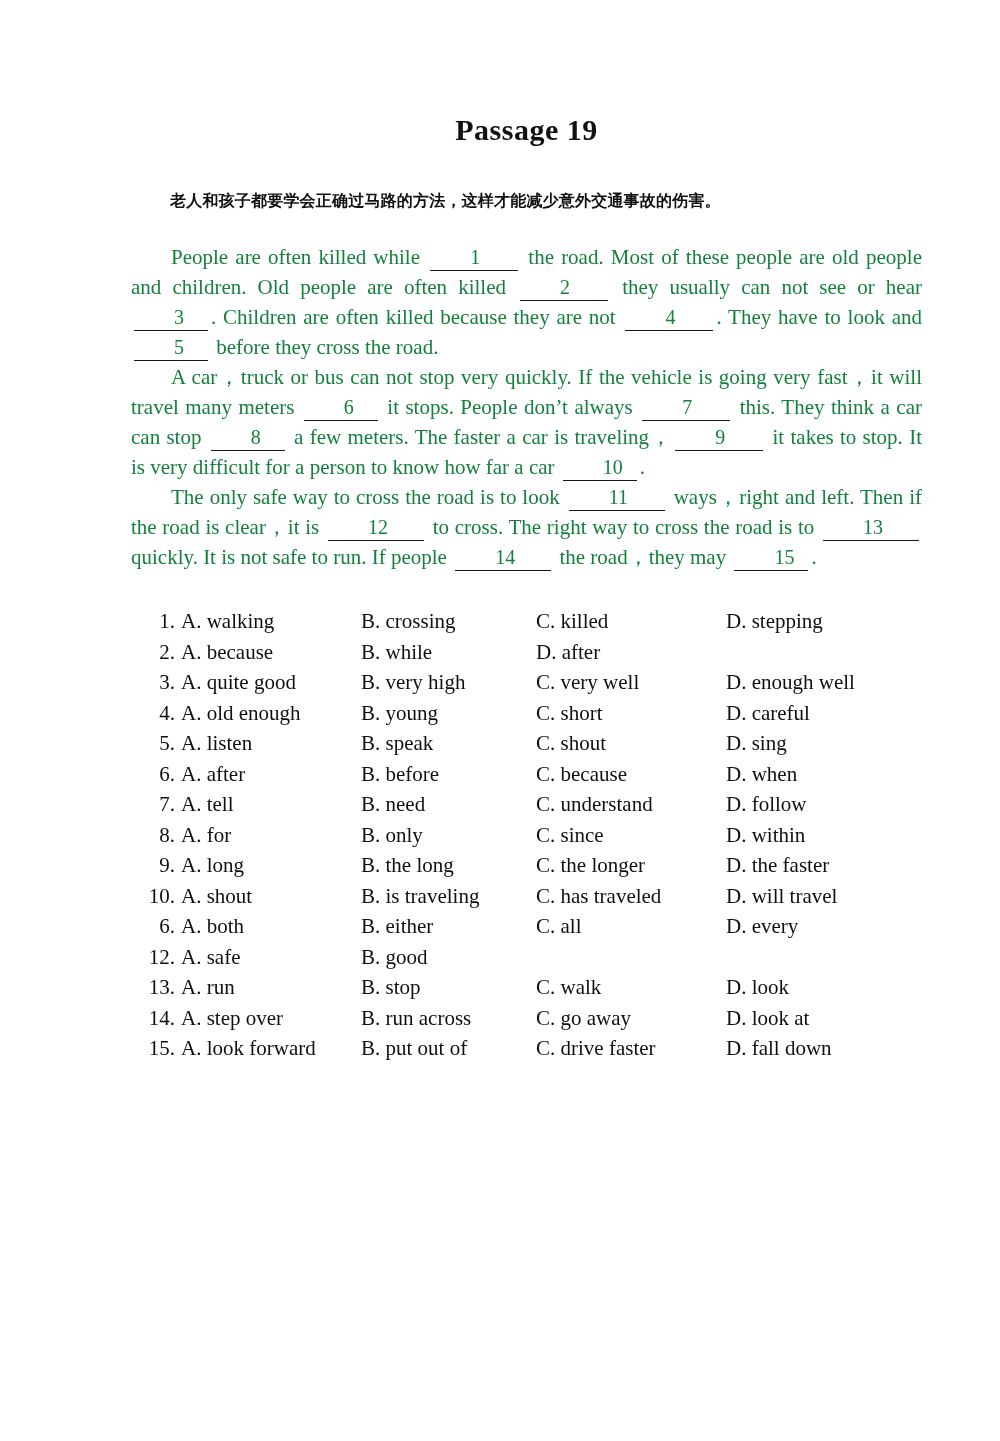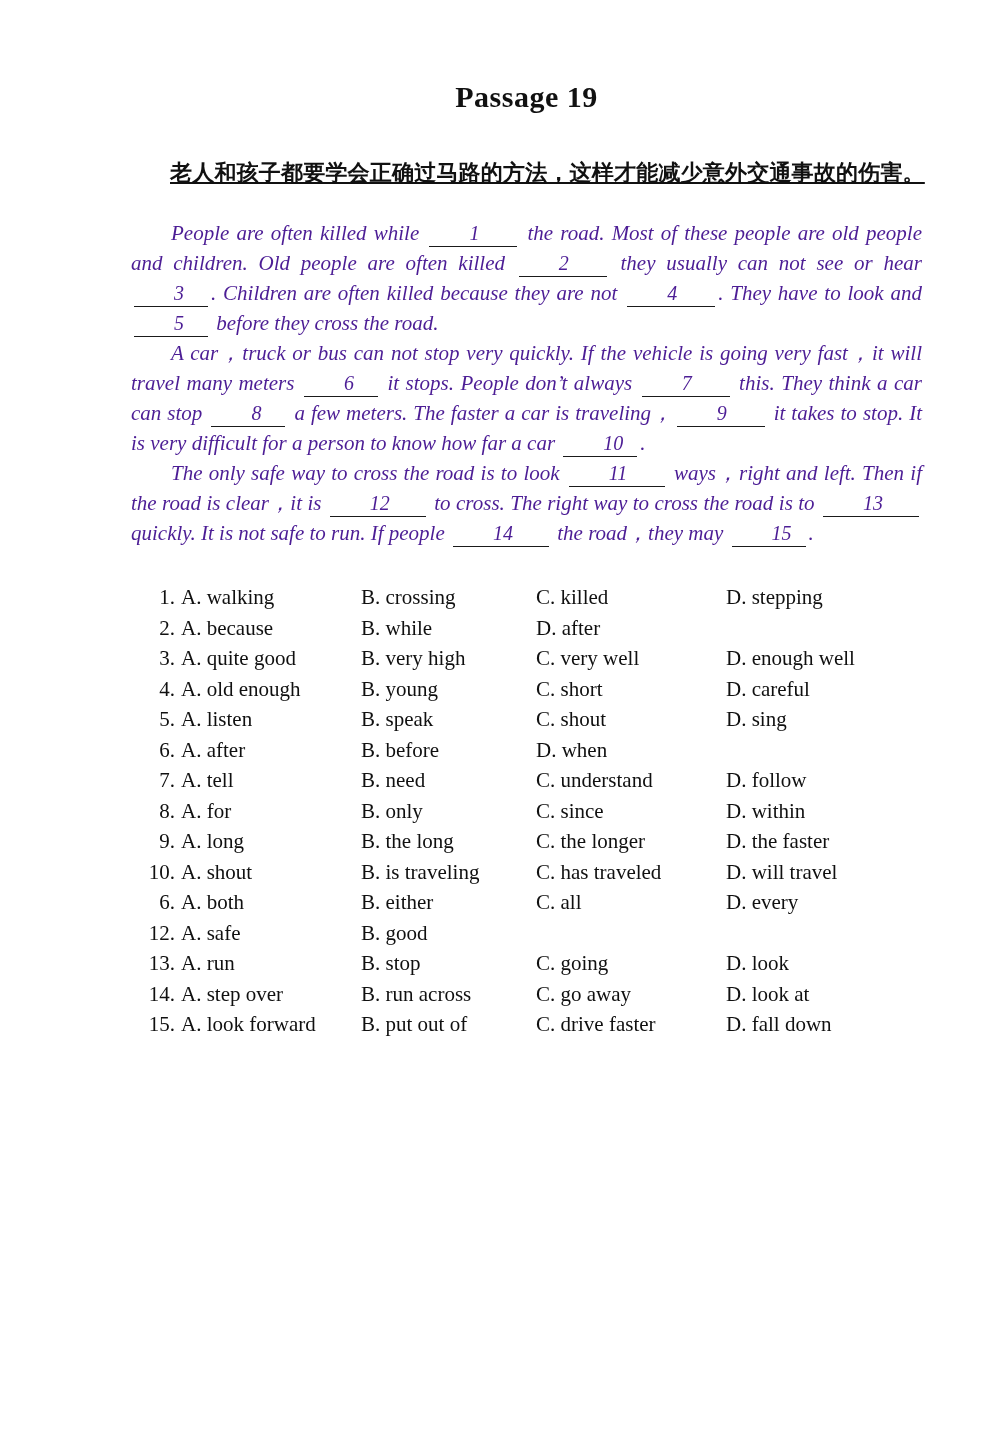--- a/index.html
+++ b/index.html
@@ -30,46 +30,44 @@
     width: 791px;
   }
 
   
   .title {
     text-align: center;
     font-size: 30px;
     font-weight: bold;
     letter-spacing: 0.5px;
     margin: 0;
-    padding-top: 80px;
+    padding-top: 113px;
     font-family: "Liberation Serif", "DejaVu Serif", serif;
   }
 
   
   .cn-line {
     margin-top: 44px;
     margin-left: 39px;
-    font-size: 22px;
+    font-size: 16px;
     font-family: "DejaVu Sans", "Liberation Sans", sans-serif;
     font-weight: 600;
     letter-spacing: 0.2px;
     color: #111111;
     white-space: nowrap;
-    text-decoration: underline;
   }
 
   
   .passage {
     margin-top: 30px;
     font-size: 21px;
     line-height: 30px;
     text-align: justify;
     text-align-last: left;
-    color: #4c1d95;
-    font-style: italic;
+    color: #15803d;
   }
   .passage p {
     margin: 0;
     text-indent: 40px;
     text-align: justify;
   }
 
   
   .blank {
     display: inline-block;
@@ -161,20 +159,21 @@
           <span class="opt-num">5.</span>
           <span class="opt-a">A. listen</span>
           <span class="opt-b">B. speak</span>
           <span class="opt-c">C. shout</span>
           <span class="opt-d">D. sing</span>
         </div>
         <div class="opt-row">
           <span class="opt-num">6.</span>
           <span class="opt-a">A. after</span>
           <span class="opt-b">B. before</span>
+          <span class="opt-c">C. because</span>
           <span class="opt-d">D. when</span>
         </div>
         <div class="opt-row">
           <span class="opt-num">7.</span>
           <span class="opt-a">A. tell</span>
           <span class="opt-b">B. need</span>
           <span class="opt-c">C. understand</span>
           <span class="opt-d">D. follow</span>
         </div>
         <div class="opt-row">
@@ -207,21 +206,21 @@
         </div>
         <div class="opt-row">
           <span class="opt-num">12.</span>
           <span class="opt-a">A. safe</span>
           <span class="opt-b">B. good</span>
         </div>
         <div class="opt-row">
           <span class="opt-num">13.</span>
           <span class="opt-a">A. run</span>
           <span class="opt-b">B. stop</span>
-          <span class="opt-c">C. going</span>
+          <span class="opt-c">C. walk</span>
           <span class="opt-d">D. look</span>
         </div>
         <div class="opt-row">
           <span class="opt-num">14.</span>
           <span class="opt-a">A. step over</span>
           <span class="opt-b">B. run across</span>
           <span class="opt-c">C. go away</span>
           <span class="opt-d">D. look at</span>
         </div>
         <div class="opt-row">

